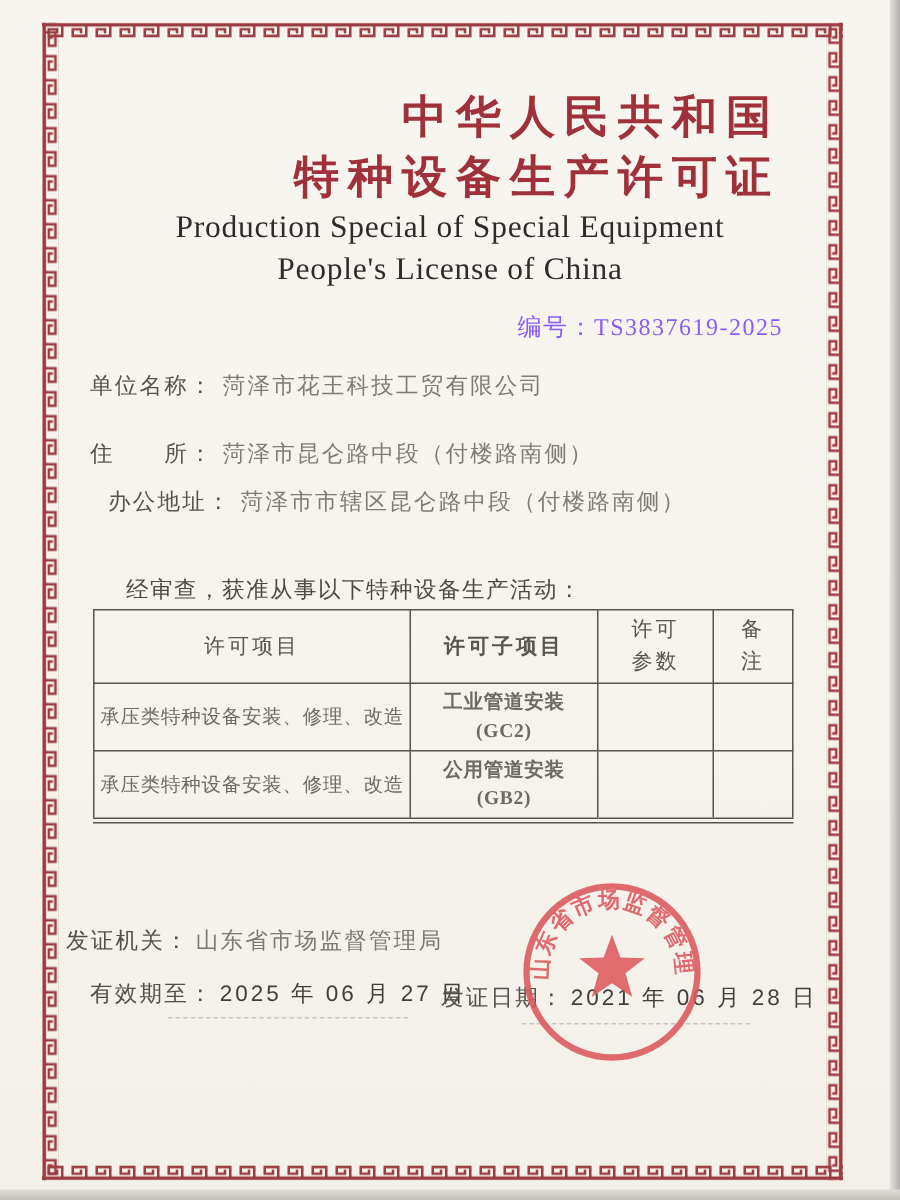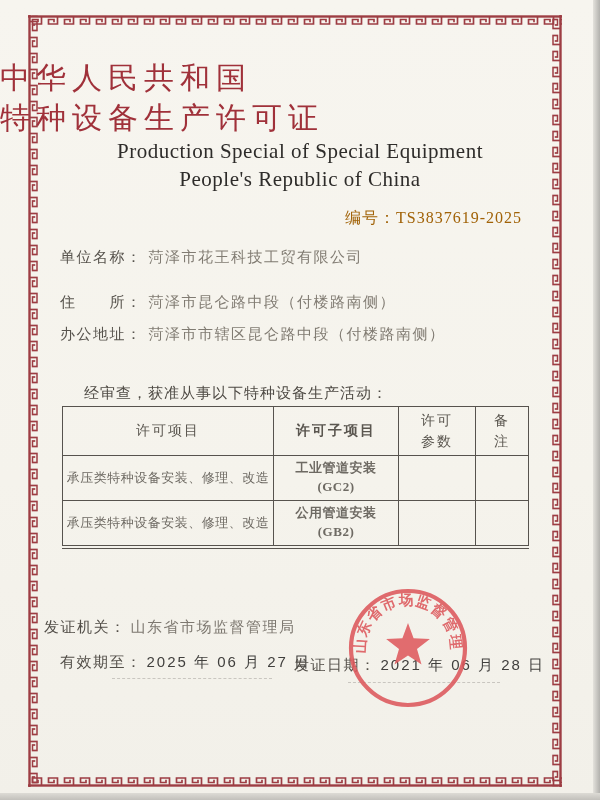--- a/index.html
+++ b/index.html
@@ -8,38 +8,38 @@
     background:linear-gradient(180deg,#f7f5ef 0%,#f5f3ec 60%,#f2f0e9 100%);
     font-family:"Liberation Serif","DejaVu Serif",serif;
   }
   .page{position:absolute;inset:0;}
   .scan-edge-right{position:absolute;top:0;right:0;width:7px;height:800px;
     background:linear-gradient(90deg,#e4e2dc,#b2b1ad);}
   .scan-edge-bottom{position:absolute;left:0;bottom:0;width:600px;height:7px;
     background:linear-gradient(180deg,#dddbd5,#c2c0bb);}
   .frame{position:absolute;left:28px;top:15px;}
 
-  .title-cn{position:absolute;left:0;width:520px;text-align:left;
-    color:#a0313a;font-weight:normal;font-size:30px;letter-spacing:6px;}
+  .title-cn{position:absolute;left:0;width:520px;text-align:right;
+    color:#a0313a;font-weight:bold;font-size:30px;letter-spacing:6px;}
   .title-cn.l1{top:58px;}
   .title-cn.l2{top:98px;}
   .title-en{position:absolute;left:0;width:600px;text-align:center;
     color:#2e2c2a;font-size:21px;letter-spacing:0.5px;}
   .title-en.l1{top:139px;}
   .title-en.l2{top:167px;}
 
   .license-no{position:absolute;top:208px;left:0;right:78px;text-align:right;
-    font-size:16px;color:#a16207;letter-spacing:1px;}
+    font-size:16px;color:#8b5cf6;letter-spacing:1px;}
 
   .field{position:absolute;left:60px;font-size:15px;letter-spacing:1.5px;}
   .field .lbl{color:#57534d;}
   .field .val{color:#807b72;margin-left:6px;}
   .field.unit{top:248px;}
   .field.addr{top:293px;}
-  .field.office{top:325px;}
+  .field.office{top:325px;margin-left:12px;}
 
   .approval-note{position:absolute;left:84px;top:384px;font-size:15px;
     color:#4e4a44;letter-spacing:1px;}
 
   .lic-table{position:absolute;left:62px;top:406px;width:446px;
     border-collapse:collapse;table-layout:fixed;
     font-size:13px;color:#6e6a63;}
   .lic-table td{border:1px solid #57534e;text-align:center;
     vertical-align:middle;padding:2px 2px;letter-spacing:0.5px;}
   .lic-table tr.hdr td{height:44px;font-size:14px;color:#5a564f;letter-spacing:2px;}
@@ -87,21 +87,21 @@
       <rect x="0" y="0" width="772" height="11" fill="url(#meander)"></rect>
     </g>
     <g transform="translate(534,0) rotate(90)">
       <rect x="0" y="0" width="772" height="11" fill="url(#meander)"></rect>
     </g>
   </svg>
 
   <div class="title-cn l1">中华人民共和国</div>
   <div class="title-cn l2">特种设备生产许可证</div>
   <div class="title-en l1">Production Special of Special Equipment</div>
-  <div class="title-en l2">People's Republic of China</div>
+  <div class="title-en l2">People's License of China</div>
 
   <div class="license-no"><span>编号：</span><span>TS3837619-2025</span></div>
 
   <div class="field addr">
     <span class="lbl">住　　所：</span><span class="val">菏泽市昆仑路中段（付楼路南侧）</span>
   </div>
   <div class="field unit">
     <span class="lbl">单位名称：</span><span class="val">菏泽市花王科技工贸有限公司</span>
   </div>
   <div class="field office">

